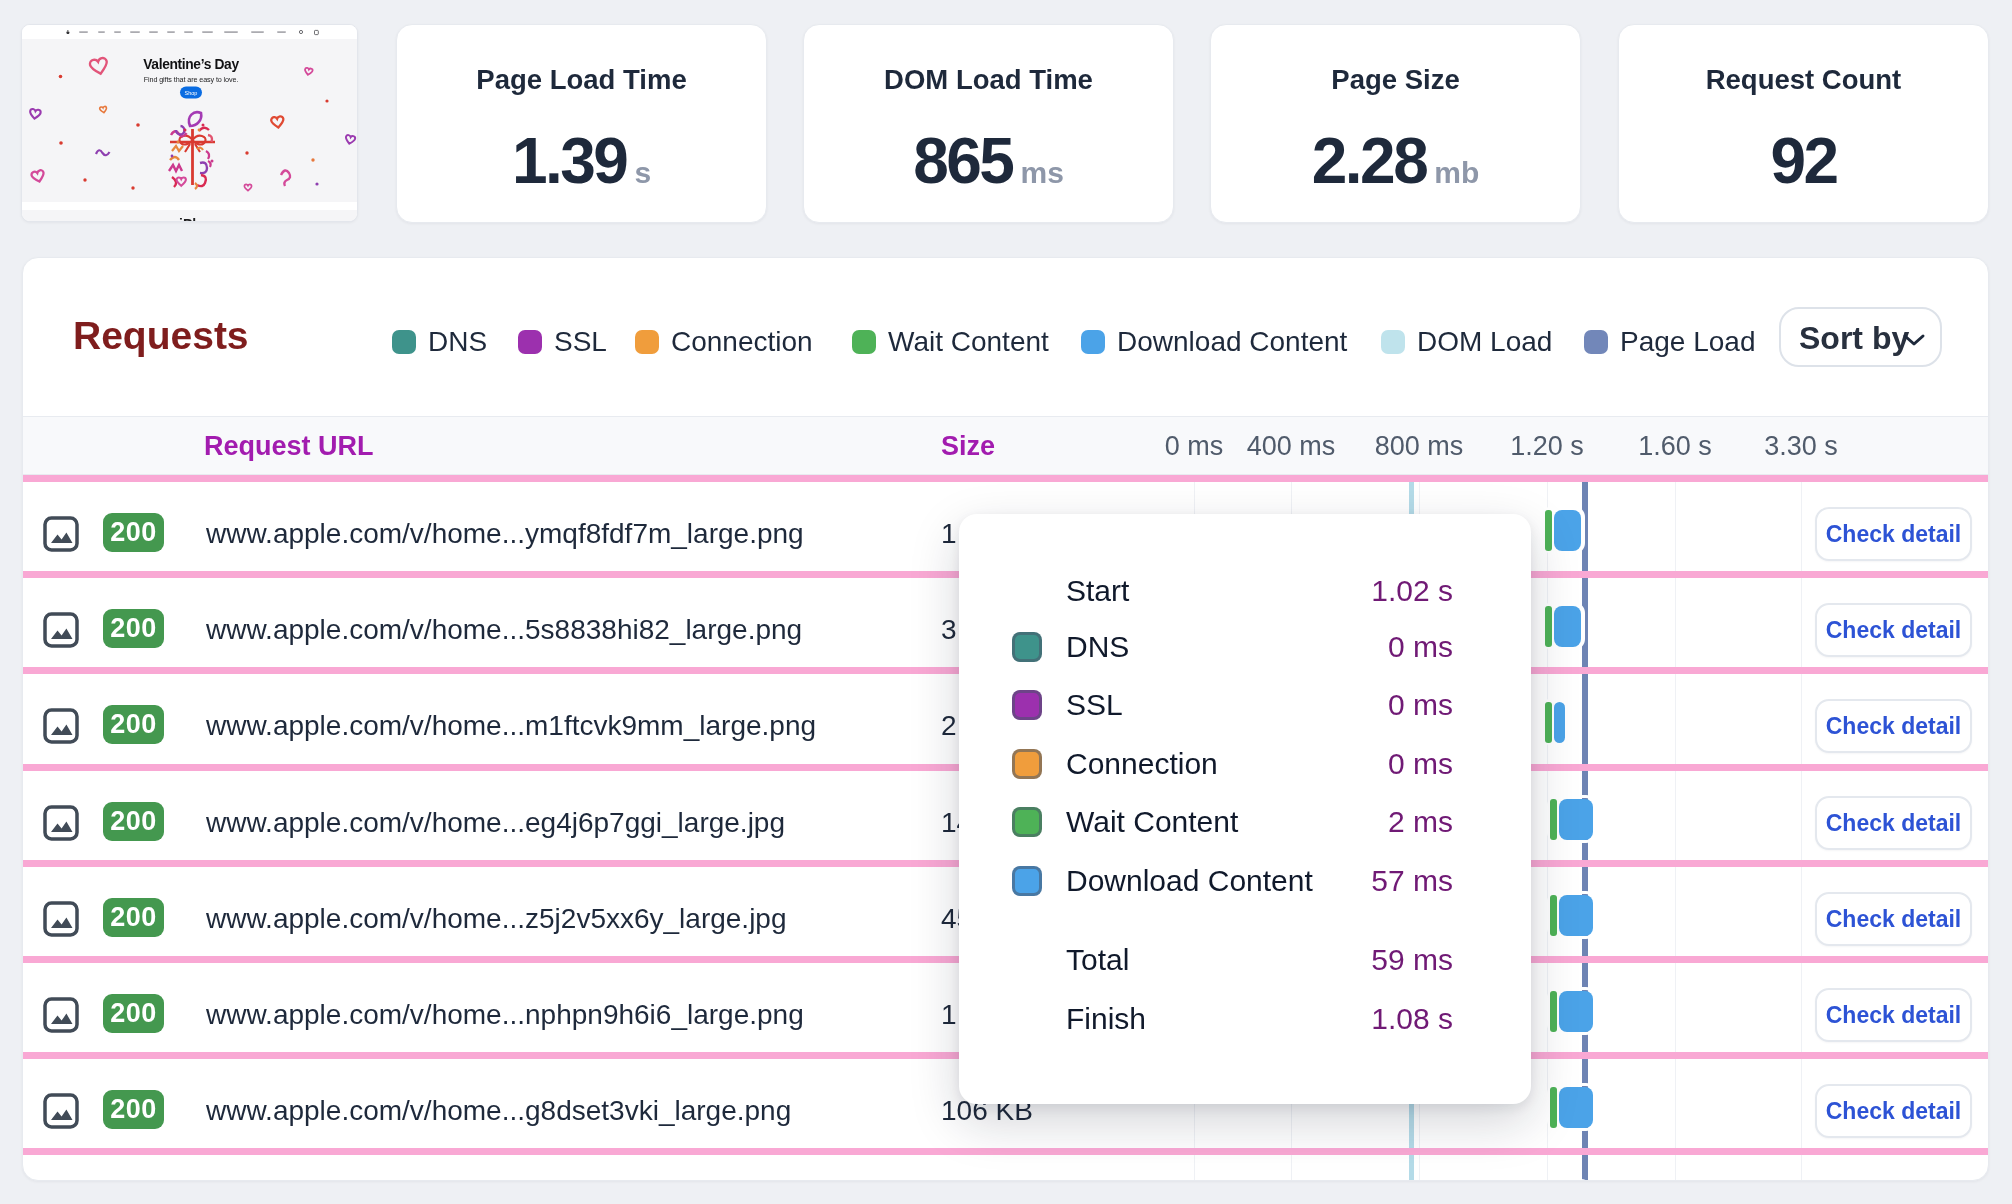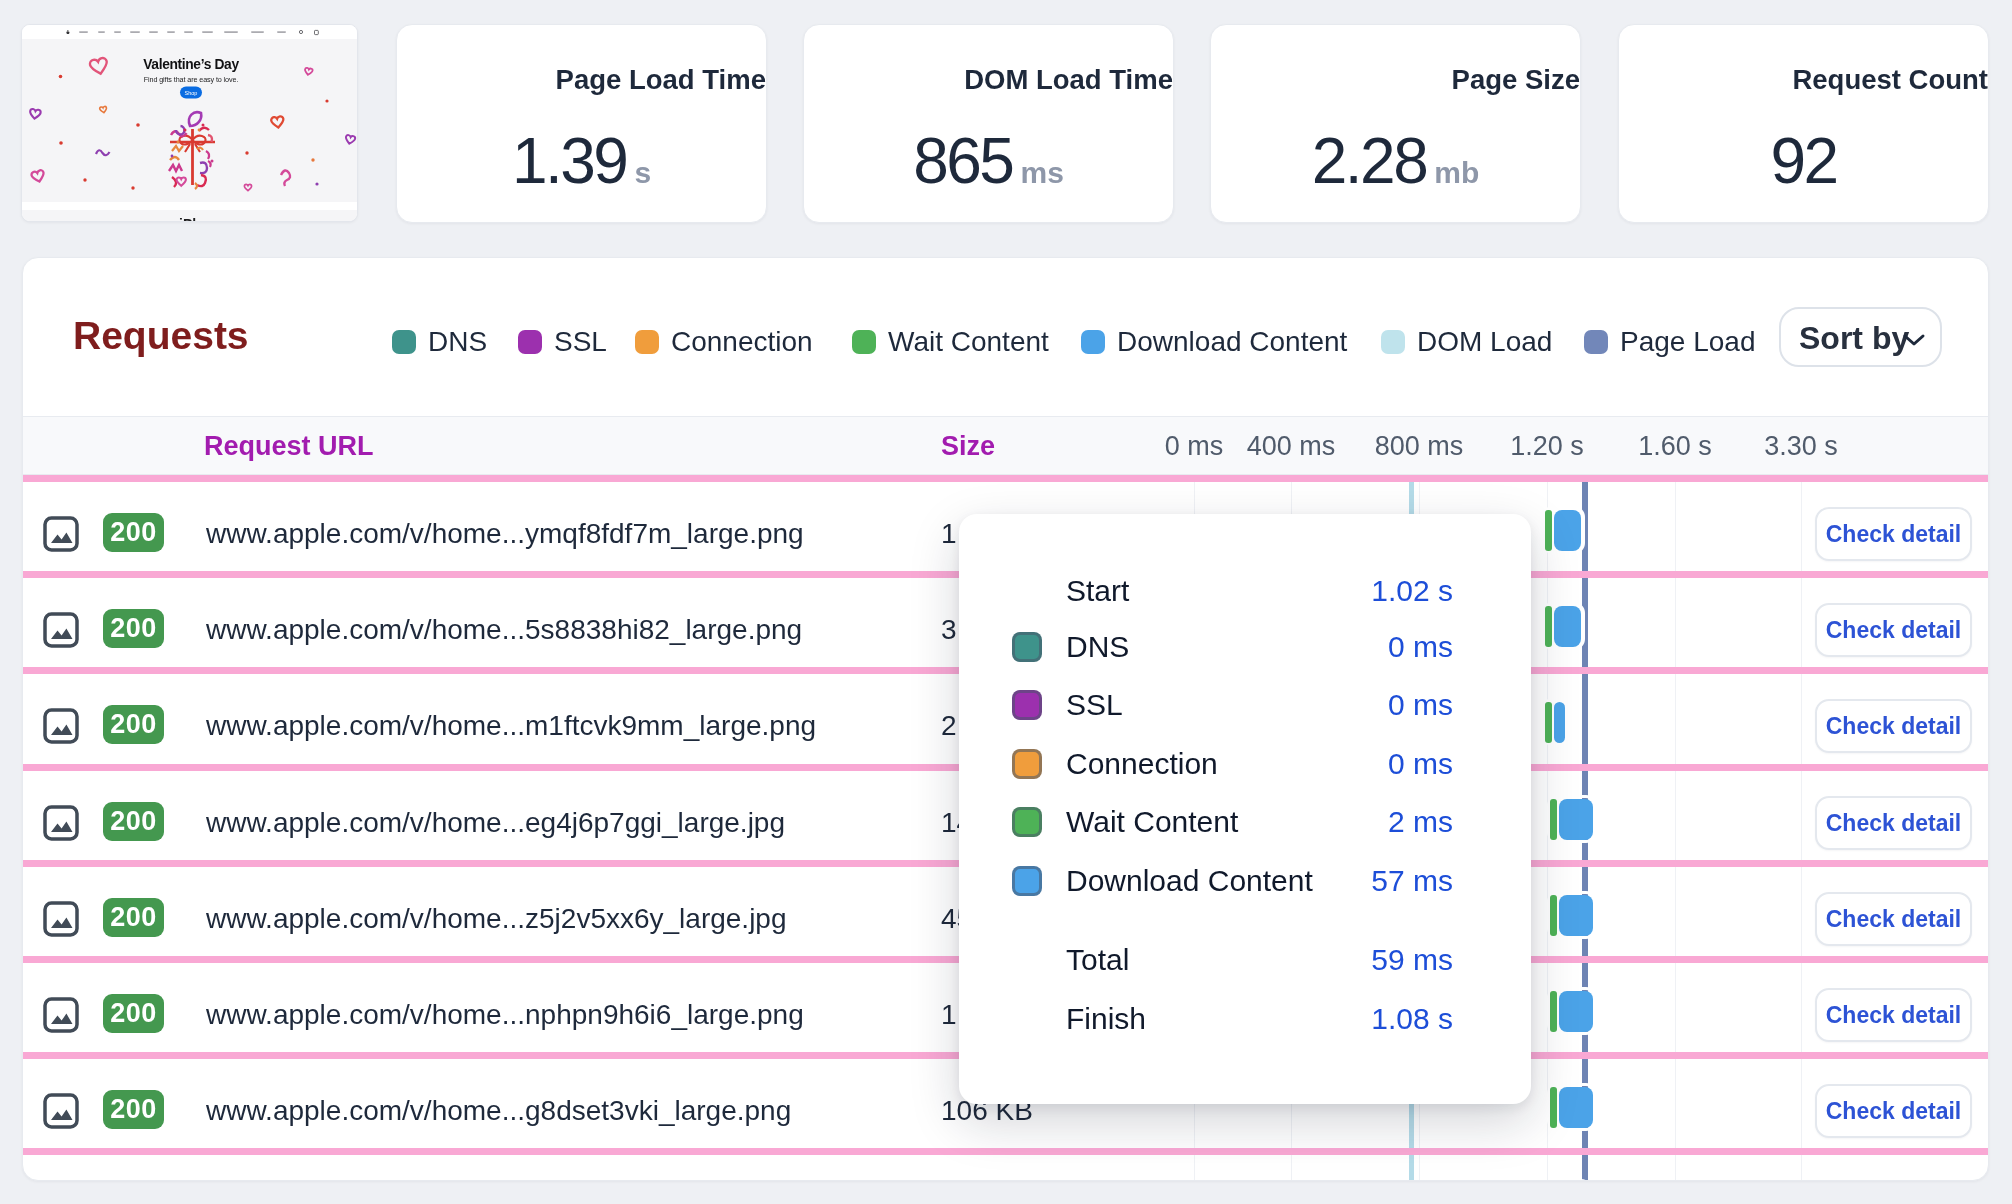--- a/index.html
+++ b/index.html
@@ -1,22 +1,22 @@
 <!DOCTYPE html>
 <html><head>
 <meta charset="utf-8">
 <style>
   * { margin:0; padding:0; box-sizing:border-box; }
   html,body { width:2012px; height:1204px; overflow:hidden; }
   body { background:#eef0f4; font-family:"Liberation Sans", sans-serif; color:#1e293b; }
   #page { position:relative; width:2012px; height:1204px; }
   .card { position:absolute; background:#fff; border:1px solid #e7eaef; border-radius:16px; box-shadow:0 1px 3px rgba(16,24,40,.05); }
-  .stat-title { position:absolute; width:100%; top:38px; text-align:right; font-size:27.5px; font-weight:600; color:#1e293b; line-height:34px; }
+  .stat-title { position:absolute; width:100%; top:38px; text-align:center; font-size:27.5px; font-weight:600; color:#1e293b; line-height:34px; }
   .stat-value { position:absolute; width:100%; top:102px; text-align:center; line-height:68px; white-space:nowrap; }
-  .stat-value .num { font-size:64px; font-weight:400; color:#1e293b; letter-spacing:-2.5px;text-align:right; }
+  .stat-value .num { font-size:64px; font-weight:700; color:#1e293b; letter-spacing:-2.5px;text-align:right; }
   .stat-value .unit { font-size:30px; font-weight:600; color:#8e97a9; margin-left:8px; }
   
   .leg { position:absolute; top:72px; display:flex; align-items:center; }
   .leg .sq { width:24px; height:24px; border-radius:7px; margin-right:12px; }
   .leg .lt { font-size:28px; color:#1e293b; line-height:24px; }
   
   .hband { position:absolute; left:0; top:158px; width:100%; height:59px; background:#f8f9fb; border-top:1px solid #e8ebf0; border-bottom:1px solid #e8ebf0; }
   .hlabel { position:absolute; font-size:27px; font-weight:700; color:#a21caf; top:173px; line-height:30px; }
   .axis { position:absolute; font-size:27px; font-weight:500; color:#505b6b; top:173px; line-height:30px; transform:translateX(-50%); white-space:nowrap; }
   .row { position:absolute; left:0; width:100%; height:96px; border-top:7px solid #f9a8d4; }
@@ -29,21 +29,21 @@
   .grid { position:absolute; top:217px; bottom:0; width:1px; background:#eff1f5; }
   .vdom { position:absolute; top:217px; bottom:0; left:1386px; width:5px; background:#b4dbe8; }
   .vpage { position:absolute; top:217px; bottom:0; left:1559px; width:6px; background:#6e84b4; }
   .ring { position:absolute; border:3px solid #fff; border-radius:11px; }
   .gbar { position:absolute; width:7px; height:41px; background:#4eb257; border-radius:3px; }
   .bbar { position:absolute; height:41px; background:#4ba3e8; border-radius:8px; }
   
   #tip { position:absolute; left:959px; top:514px; width:572px; height:590px; background:#fff; border-radius:18px; box-shadow:0 18px 50px rgba(15,23,42,.18), 0 4px 12px rgba(15,23,42,.08); z-index:10; }
   .trow { position:absolute; left:0; width:100%; }
   .trow .lbl { position:absolute; left:107px; font-size:30px; color:#10192b; font-weight:500; line-height:36px; top:-18px; }
-  .trow .val { position:absolute; right:78px; font-size:30px; color:#1d4ed8; font-weight:500; line-height:36px; top:-18px; }
+  .trow .val { position:absolute; right:78px; font-size:30px; color:#701a75; font-weight:500; line-height:36px; top:-18px; }
   .trow .tsq { position:absolute; left:53px; top:-15px; width:30px; height:30px; border-radius:8px; border:3px solid rgba(71,85,105,.55); }
 </style>
 </head>
 <body>
 <div id="page">
 
   <div class="card" id="thumb" style="left:21px; top:24px; width:337px; height:198px; border-radius:9px; overflow:hidden; border:1px solid #e3e6ec;">
     <svg width="337" height="198" viewBox="0 0 337 198">
       <defs>
         <path id="hrt" d="M9.5 16 C4 11.3 1 8 1 5.2 C1 2.9 2.9 1 5.2 1 C7 1 8.7 2.1 9.5 3.8 C10.3 2.1 12 1 13.8 1 C16.1 1 18 2.9 18 5.2 C18 8 15 11.3 9.5 16 Z" fill="none"></path>

